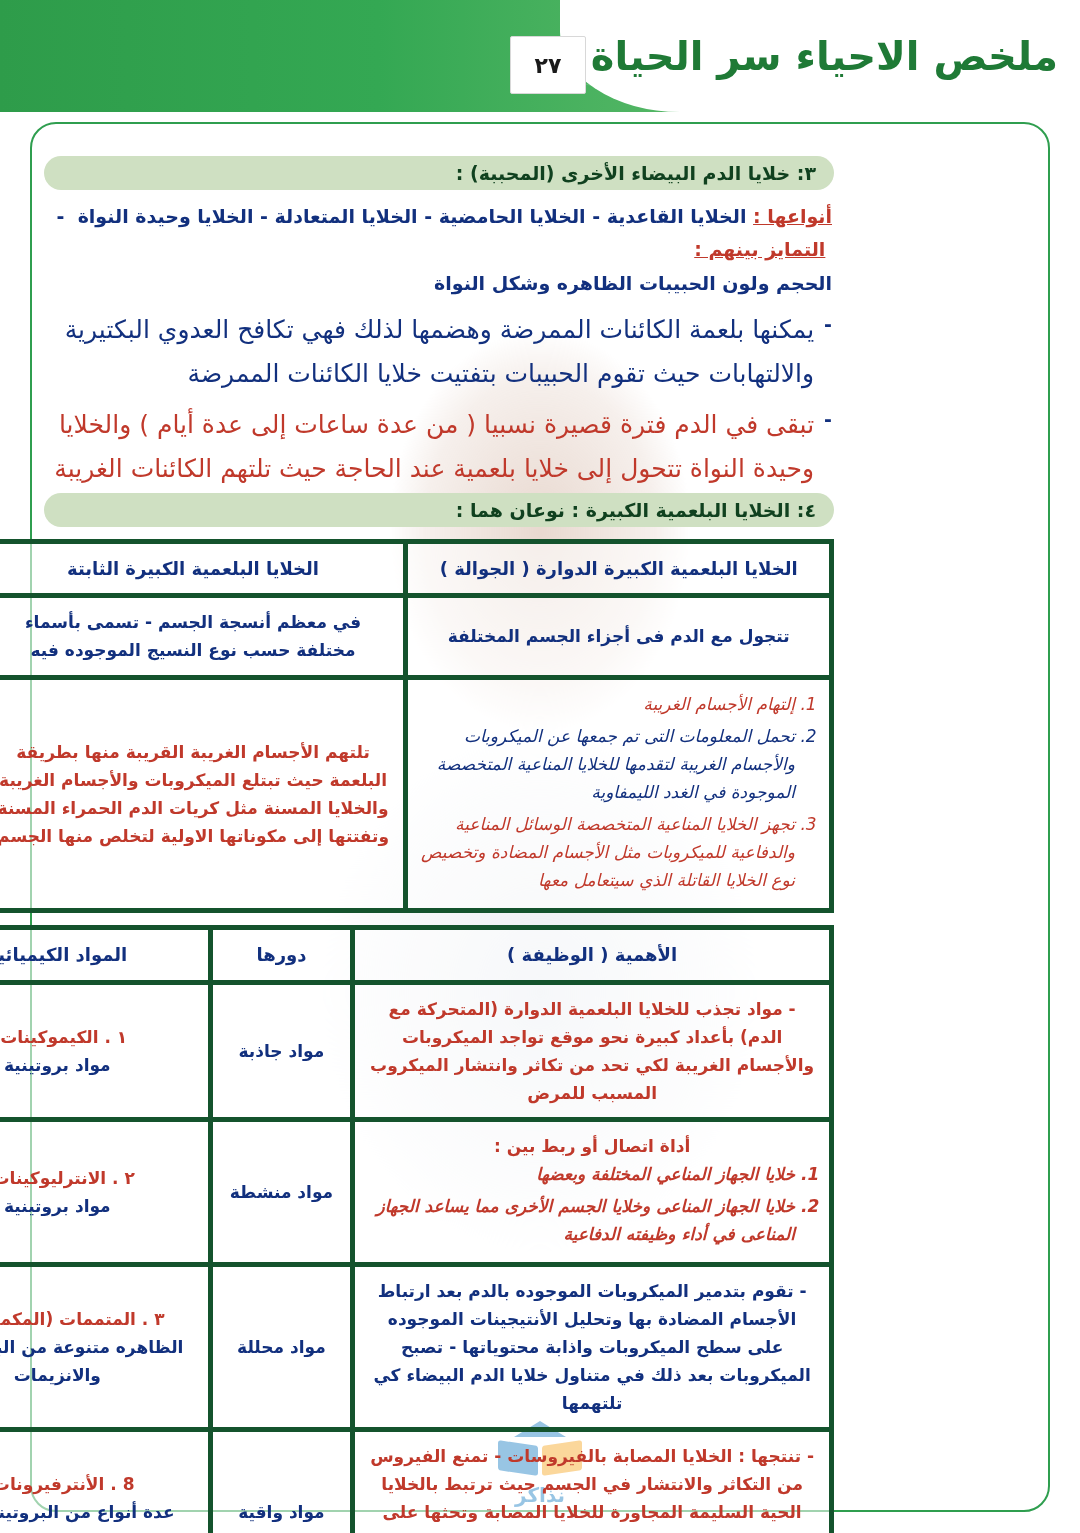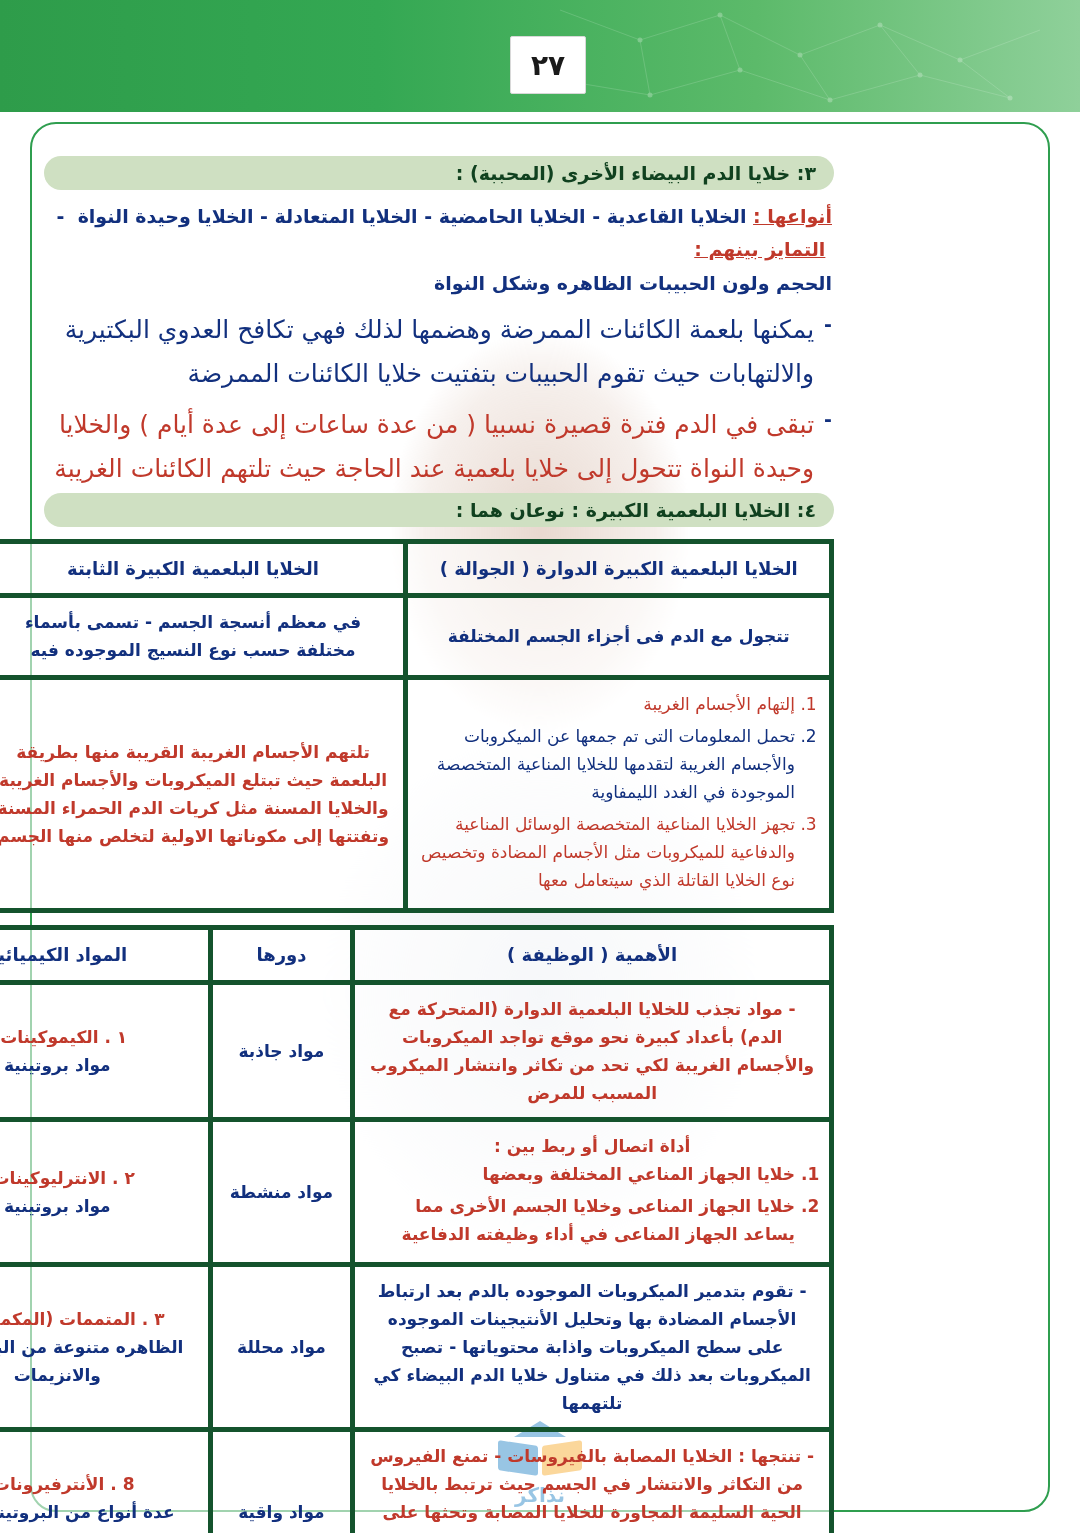--- a/index.html
+++ b/index.html
@@ -34,21 +34,21 @@
     font-family:"DejaVu Sans", sans-serif;
     letter-spacing:0px;
     white-space:nowrap;
   }
   .page-badge {
     position:absolute; top:36px; left:510px;
     width:76px; height:58px;
     background:#ffffff;
     border:1px solid #d8d8d8;
     display:flex; align-items:center; justify-content:center;
-    font-size:28px; color:#1a1a1a; font-weight:bold;
+    font-size:22px; color:#1a1a1a; font-weight:bold;
     border-radius:2px;
   }
 
   
   .sheet {
     position:absolute; top:112px; left:0; width:1080px; height:1421px;
     background:#ffffff;
   }
   .frame {
     position:absolute; top:10px; left:30px; width:1020px; height:1390px;
@@ -103,21 +103,21 @@
     vertical-align:middle;
     text-align:center;
     font-size:17px;
     line-height:1.65;
   }
   table.tbl th { font-weight:bold; color:#12307e; font-size:18px; }
   .cell-head-side { color:#0c4a6e; font-weight:normal; font-size:18px; width:64px; }
   .cell-red { color:#c0392b; font-weight:bold; text-align:right; }
   .cell-blue { color:#12307e; font-weight:bold; }
   .cell-right { text-align:right; }
-  ol.nums { margin:0; padding:0 22px 0 0; text-align:right; }
+  ol.nums { margin:0; padding:0 22px 0 0; text-align:right;font-style:italic; }
   ol.nums li { margin-bottom:4px; }
   .t2 th.w-func { width:470px; }
   .t2 th.w-role { width:140px; }
   .t2 th.w-chem { width:300px; }
 
   
   .footer {
     position:absolute; bottom:26px; left:0; width:1080px;
     display:flex; flex-direction:column; align-items:center; gap:2px;
   }
@@ -150,20 +150,23 @@
       <circle cx="800" cy="55" r="2.5"></circle>
         <circle cx="880" cy="25" r="2.5"></circle>
       <circle cx="960" cy="60" r="2.5"></circle>
         <circle cx="650" cy="95" r="2.5"></circle>
       <circle cx="740" cy="70" r="2.5"></circle>
         <circle cx="830" cy="100" r="2.5"></circle>
       <circle cx="920" cy="75" r="2.5"></circle>
         <circle cx="1010" cy="98" r="2.5"></circle>
     </g>
   </svg>
+  <div class="header-title-wrap">
+    <span class="header-title">ملخص الاحياء سر الحياة</span>
+  </div>
   <div class="page-badge">٢٧</div>
 </div>
 
 <div class="sheet">
   <div class="bg-photo"></div>
   <div class="frame"></div>
 
   <div class="content" style="position:absolute; top:18px; left:0; width:878px;">
 
     <div class="sec-bar" style="margin-top:26px;">٣: خلايا الدم البيضاء الأخرى (المحببة) :</div>

